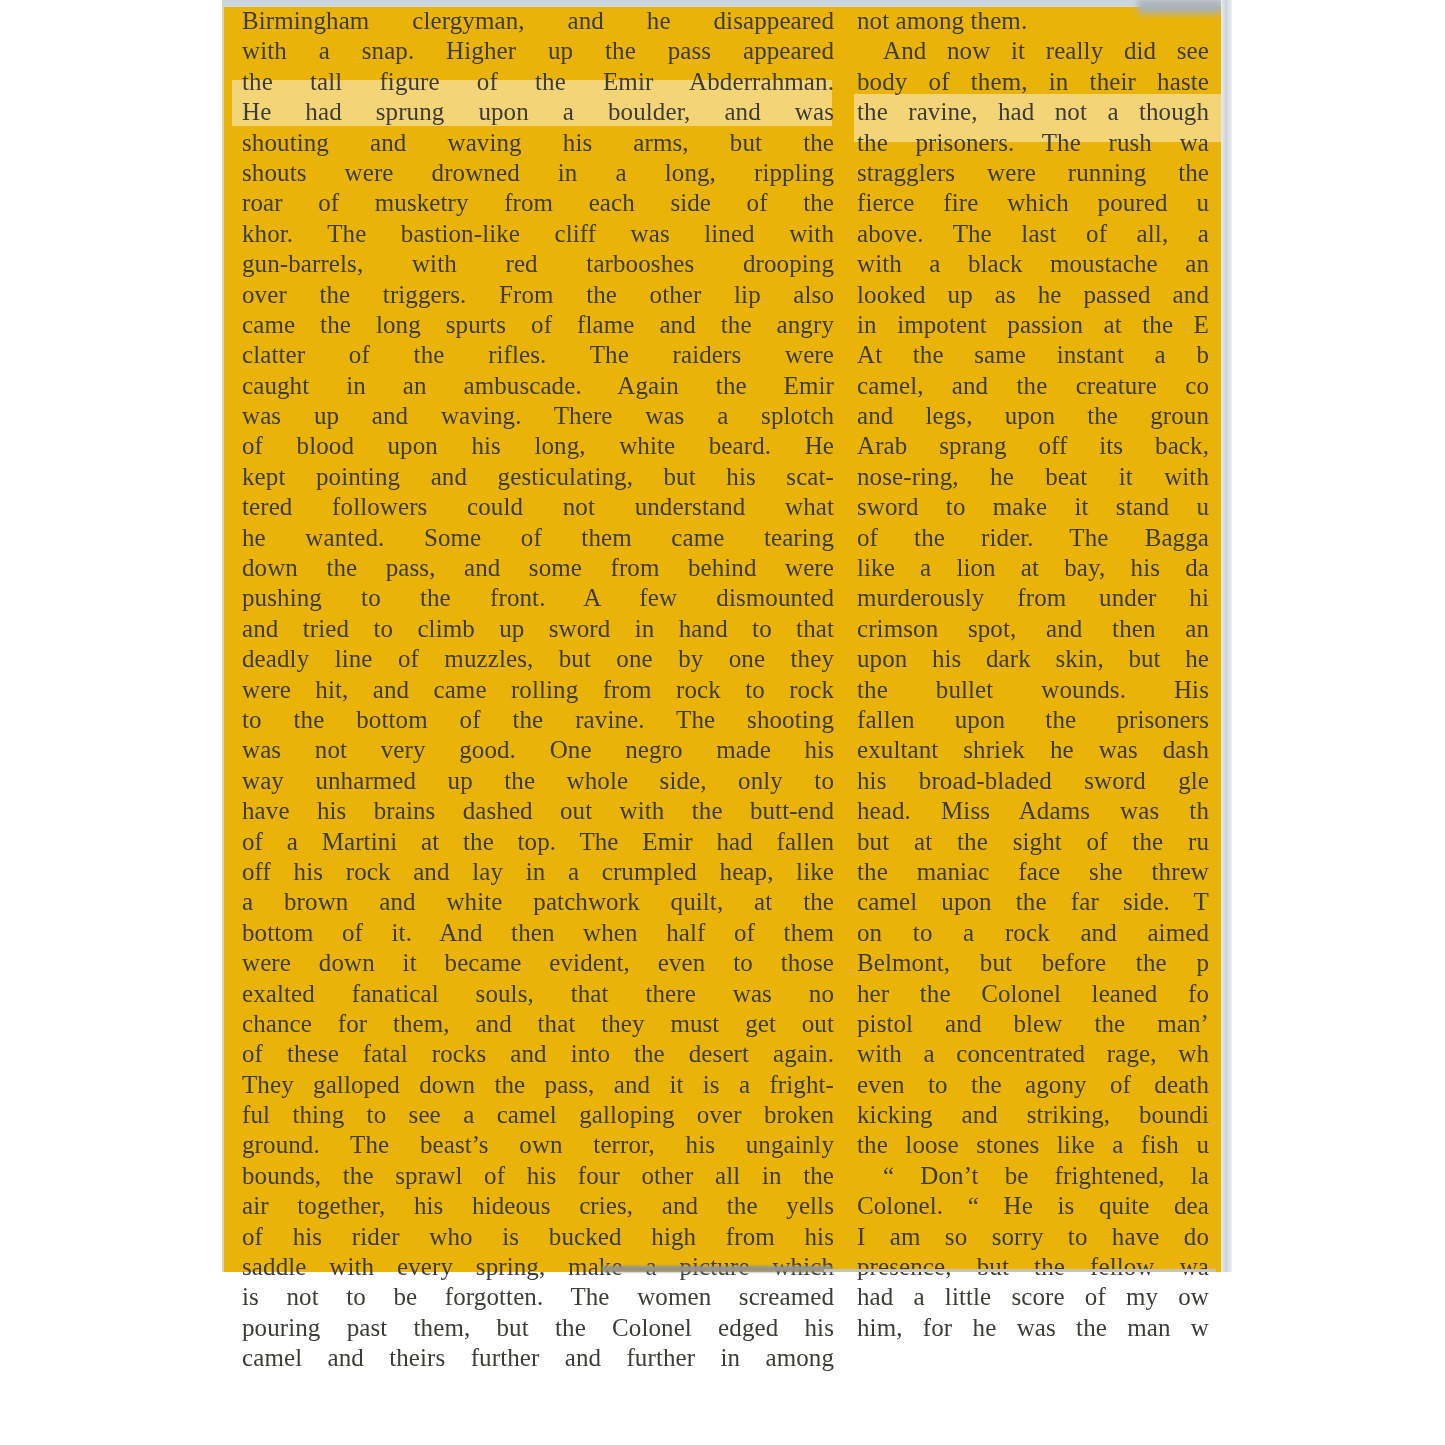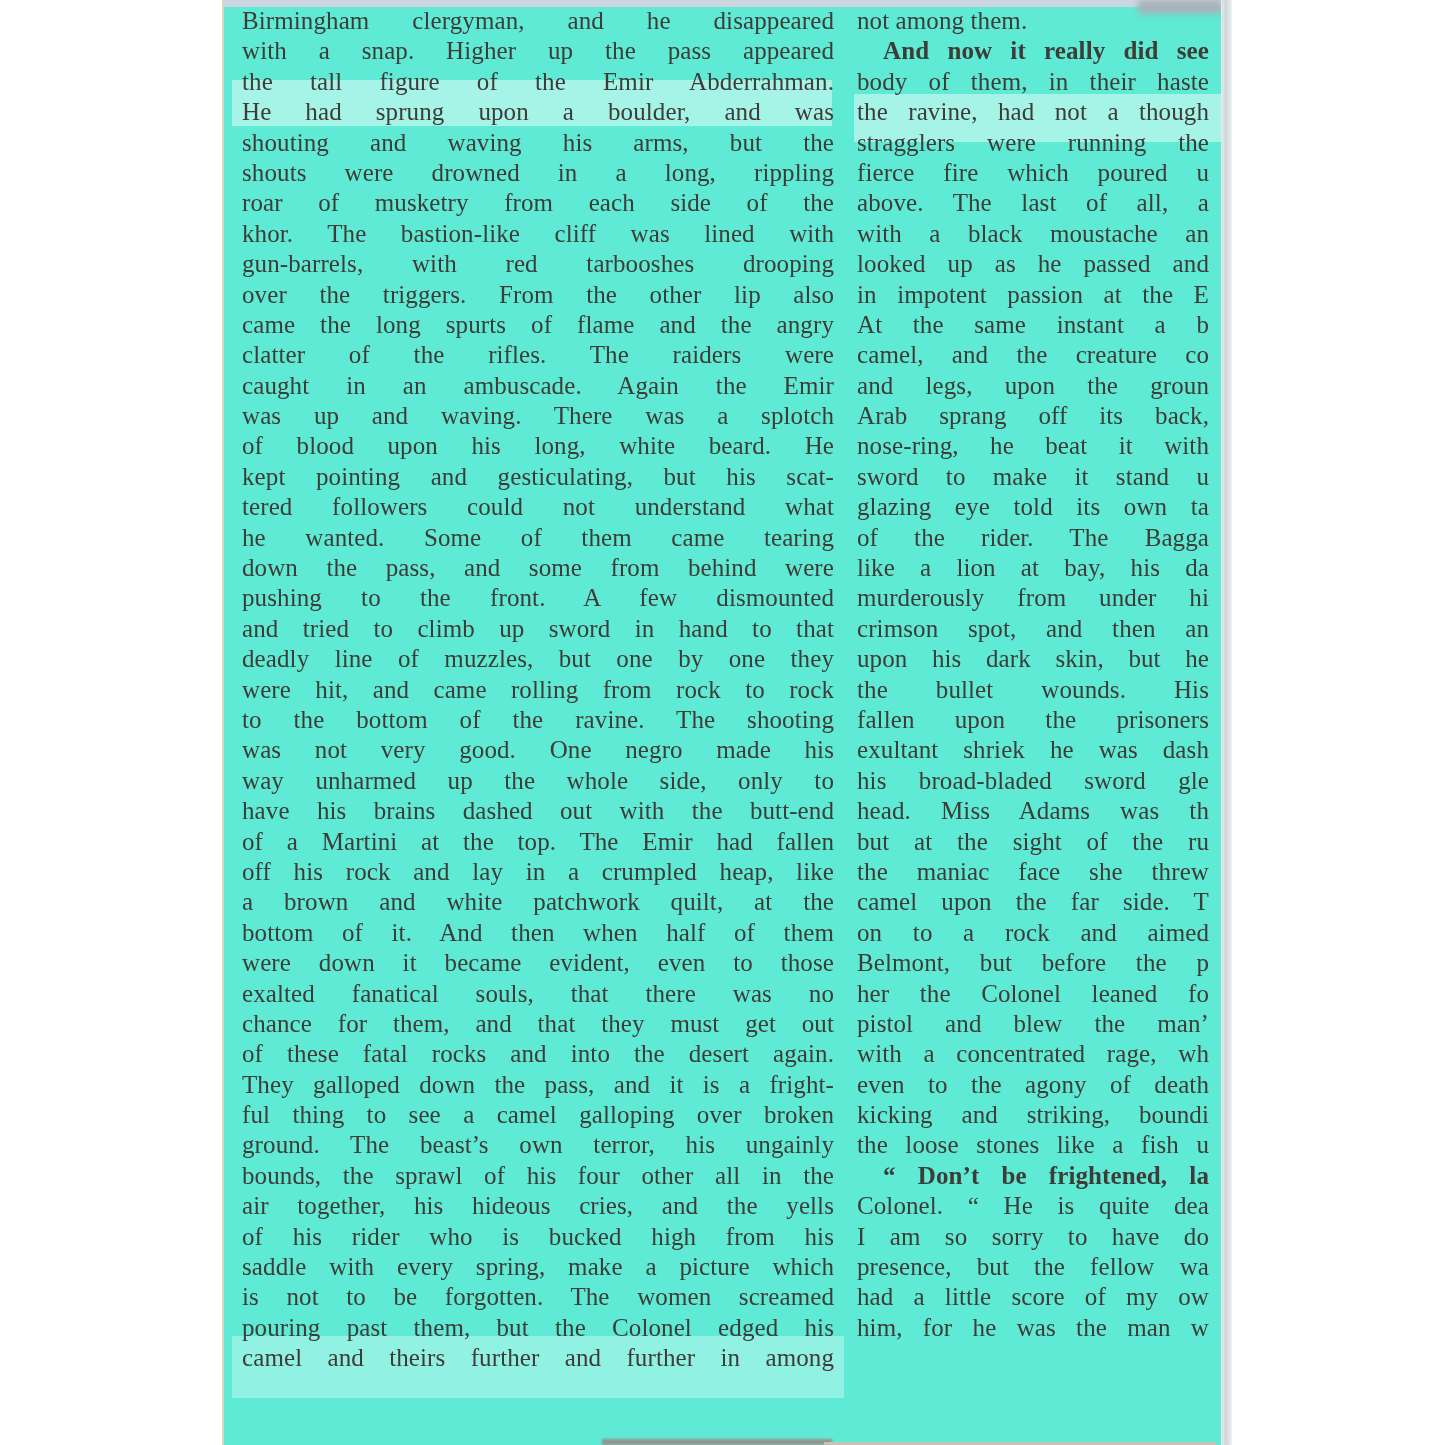--- a/index.html
+++ b/index.html
@@ -5,22 +5,22 @@
   html,body{margin:0;padding:0;}
   body{
     width:1445px;height:1445px;
     background:#ffffff;
     overflow:hidden;
     position:relative;
     font-family:"Liberation Serif","DejaVu Serif",serif;
   }
   .paper{
     position:absolute;left:222px;top:0;
-    width:1010px;height:1445px;
-    background:#5eead4;
+    width:1010px;height:1272px;
+    background:#eab308;
     border-left:2px solid #d8d4c6;
     box-sizing:border-box;
   }
   .top-band{
     position:absolute;left:0;top:0;width:100%;height:7px;
     background:#ccd6e0;
   }
   .corner-smudge{
     position:absolute;left:914px;top:0;width:84px;height:14px;
     background:#a9b2b9;
@@ -43,21 +43,21 @@
     text-align:justify;
     -moz-text-align-last:justify;
     text-align-last:justify;
     white-space:normal;
   }
   .line.short{
     text-align:center;
     -moz-text-align-last:left;
     text-align-last:left;
   }
-  .line.indent{text-indent:26px;font-weight:bold;}
+  .line.indent{text-indent:26px;}
   .artifact-band{
     position:absolute;
     background:rgba(255,255,255,0.45);
     pointer-events:none;
   }
   .band-1{left:8px;top:80px;width:600px;height:46px;}
   .band-2{left:630px;top:94px;width:368px;height:48px;}
   .band-3{left:8px;top:1336px;width:612px;height:62px;background:rgba(255,255,255,0.32);}
   .bottom-bar-dark{
     position:absolute;left:378px;bottom:0;width:230px;height:6px;
@@ -122,33 +122,33 @@
       <div class="line">saddle with every spring, make a picture which</div>
       <div class="line">is not to be forgotten.  The women screamed</div>
       <div class="line">pouring past them, but the Colonel edged his</div>
       <div class="line">camel and theirs further and further in among</div>
     </div>
   <div class="col col-right" id="col-right">
       <div class="line short">not among them.</div>
       <div class="line indent">And now it really did see</div>
       <div class="line">body of them, in their haste</div>
       <div class="line">the ravine, had not a though</div>
+      <div class="line">the prisoners.  The rush wa</div>
       <div class="line">stragglers were running the</div>
       <div class="line">fierce fire which poured u</div>
       <div class="line">above.  The last of all, a</div>
       <div class="line">with a black moustache an</div>
       <div class="line">looked up as he passed and</div>
       <div class="line">in impotent passion at the E</div>
       <div class="line">At the same instant a b</div>
       <div class="line">camel, and the creature co</div>
       <div class="line">and legs, upon the groun</div>
       <div class="line">Arab sprang off its back,</div>
       <div class="line">nose-ring, he beat it with</div>
       <div class="line">sword to make it stand u</div>
-      <div class="line">glazing eye told its own ta</div>
       <div class="line">of the rider.  The Bagga</div>
       <div class="line">like a lion at bay, his da</div>
       <div class="line">murderously from under hi</div>
       <div class="line">crimson spot, and then an</div>
       <div class="line">upon his dark skin, but he</div>
       <div class="line">the bullet wounds.  His</div>
       <div class="line">fallen upon the prisoners</div>
       <div class="line">exultant shriek he was dash</div>
       <div class="line">his broad-bladed sword gle</div>
       <div class="line">head.  Miss Adams was th</div>

